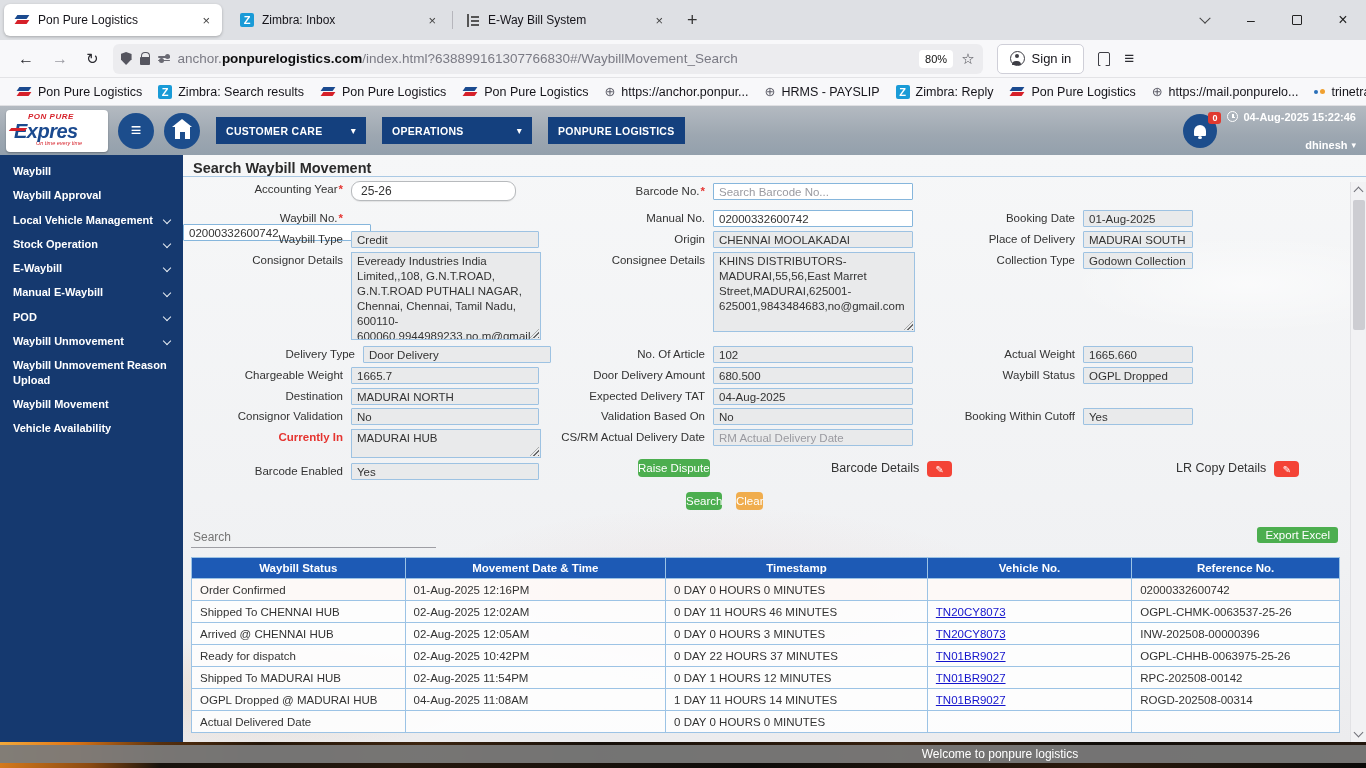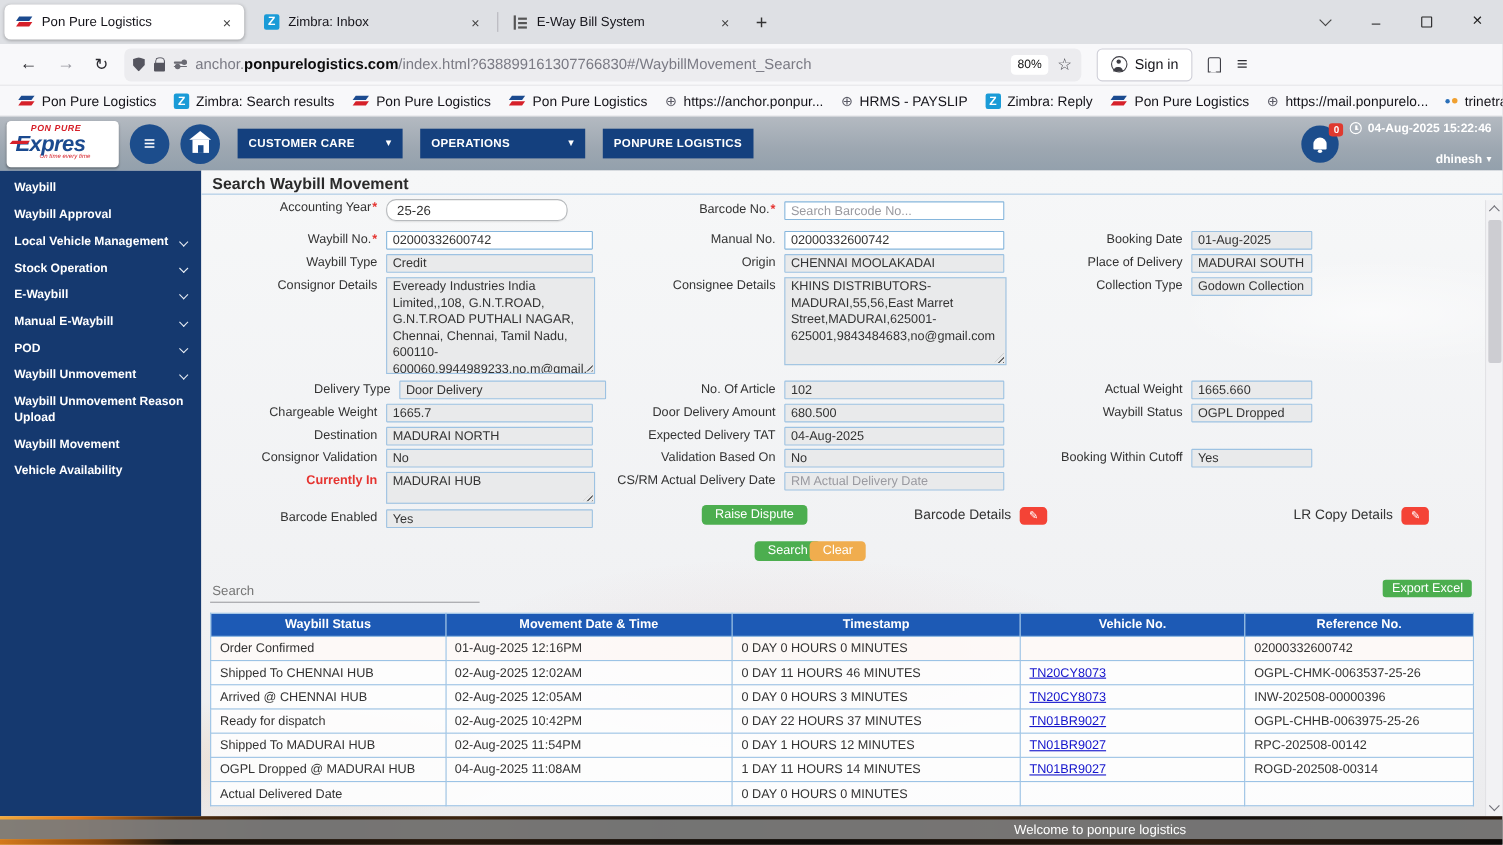--- a/index.html
+++ b/index.html
@@ -114,21 +114,21 @@
   .w1 { width:168px; } .w2 { width:184px; } .w3 { width:184px; }
   .inp { height:17px; background:#e9eaeb; border:1px solid #9dc2e2; color:#333; font-size:11.5px; font-family:inherit; padding:0 5px; border-radius:1px; }
   .inp.white { background:#fff; border-color:#86b6dc; }
   .inp::placeholder { color:#9a9aa0; }
   .i1 { width:188px; } .i2 { width:200px; } .i3 { width:110px; }
   .sel { width:165px; height:20px; background:#fff; border:1px solid #b7babd; border-radius:9px; font-size:12px; color:#333; padding:2px 9px 0; box-shadow:0 1px 1px rgba(0,0,0,.08); }
   .tawrap { position:relative; }
   .ta { width:100%; height:100%; background:#e9eaeb; border:1px solid #9dc2e2; color:#333; font-size:11.5px; font-family:inherit; padding:1px 5px; resize:none; overflow:hidden; line-height:1.3; }
   .grip { position:absolute; right:2px; bottom:2px; width:9px; height:9px;
     background:repeating-linear-gradient(135deg, transparent 0 2px, #6a6a6a 2px 3.2px); clip-path:polygon(100% 0,100% 100%,0 100%); }
-  .btn { border:none; color:#fff; font-family:inherit; font-size:11.5px; border-radius:4px; padding:3px 12px; cursor:default; }
+  .btn { border:none; color:#fff; font-family:inherit; font-size:11.5px; border-radius:4px; padding:3px 0; cursor:default; }
   .btn.green { background:#4cae4f; }
   .btn.orange { background:#f0ad4e; }
   .inline-label { display:flex; align-items:flex-start; gap:8px; font-size:12.5px; color:#333; }
   .edit-red { width:25px; height:16px; background:#f44336; border-radius:4px; color:#fff; font-size:10px; display:inline-flex; align-items:center; justify-content:center; }
 
   
   .searchrow { position:relative; height:32px; margin-top:2px; }
   .search-material { position:absolute; left:8px; top:2px; width:245px; border-bottom:1px solid #9e9ea4; color:#757575; font-size:12px; padding:3px 2px; }
   .exportbtn { position:absolute; right:28px; top:2px; border-radius:3px; padding:2px 8px; font-size:11.5px; }
   table.wtable { border-collapse:collapse; width:calc(100% - 34px); margin-left:8px; table-layout:fixed; background:rgba(255,255,255,.55); }
@@ -360,21 +360,21 @@
 
     <main class="content">
       <div class="ptitle">Search Waybill Movement</div>
 
       <div class="formwrap">
 
         <div class="frow" style="left:0;top:0;">
           <label class="flabel w1"><span>Accounting Year</span><span class="req">*</span></label>
           <div class="sel">25-26</div>
         </div>
-        <div class="frow" style="left:0;top:29px;">
+        <div class="frow" style="left:0;top:29px;flex-direction:column;">
           <label class="flabel w1"><span>Waybill No.</span><span class="req">*</span></label>
           <input class="inp white i1" value="02000332600742" style="">
         </div>
         <div class="frow" style="left:0;top:50px;">
           <label class="flabel w1">Waybill Type</label>
           <input class="inp i1" readonly="" value="Credit" style="">
         </div>
         <div class="frow" style="left:0;top:71px;">
           <label class="flabel w1">Consignor Details</label>
           <div class="tawrap" style="width:190px;height:88px;">

